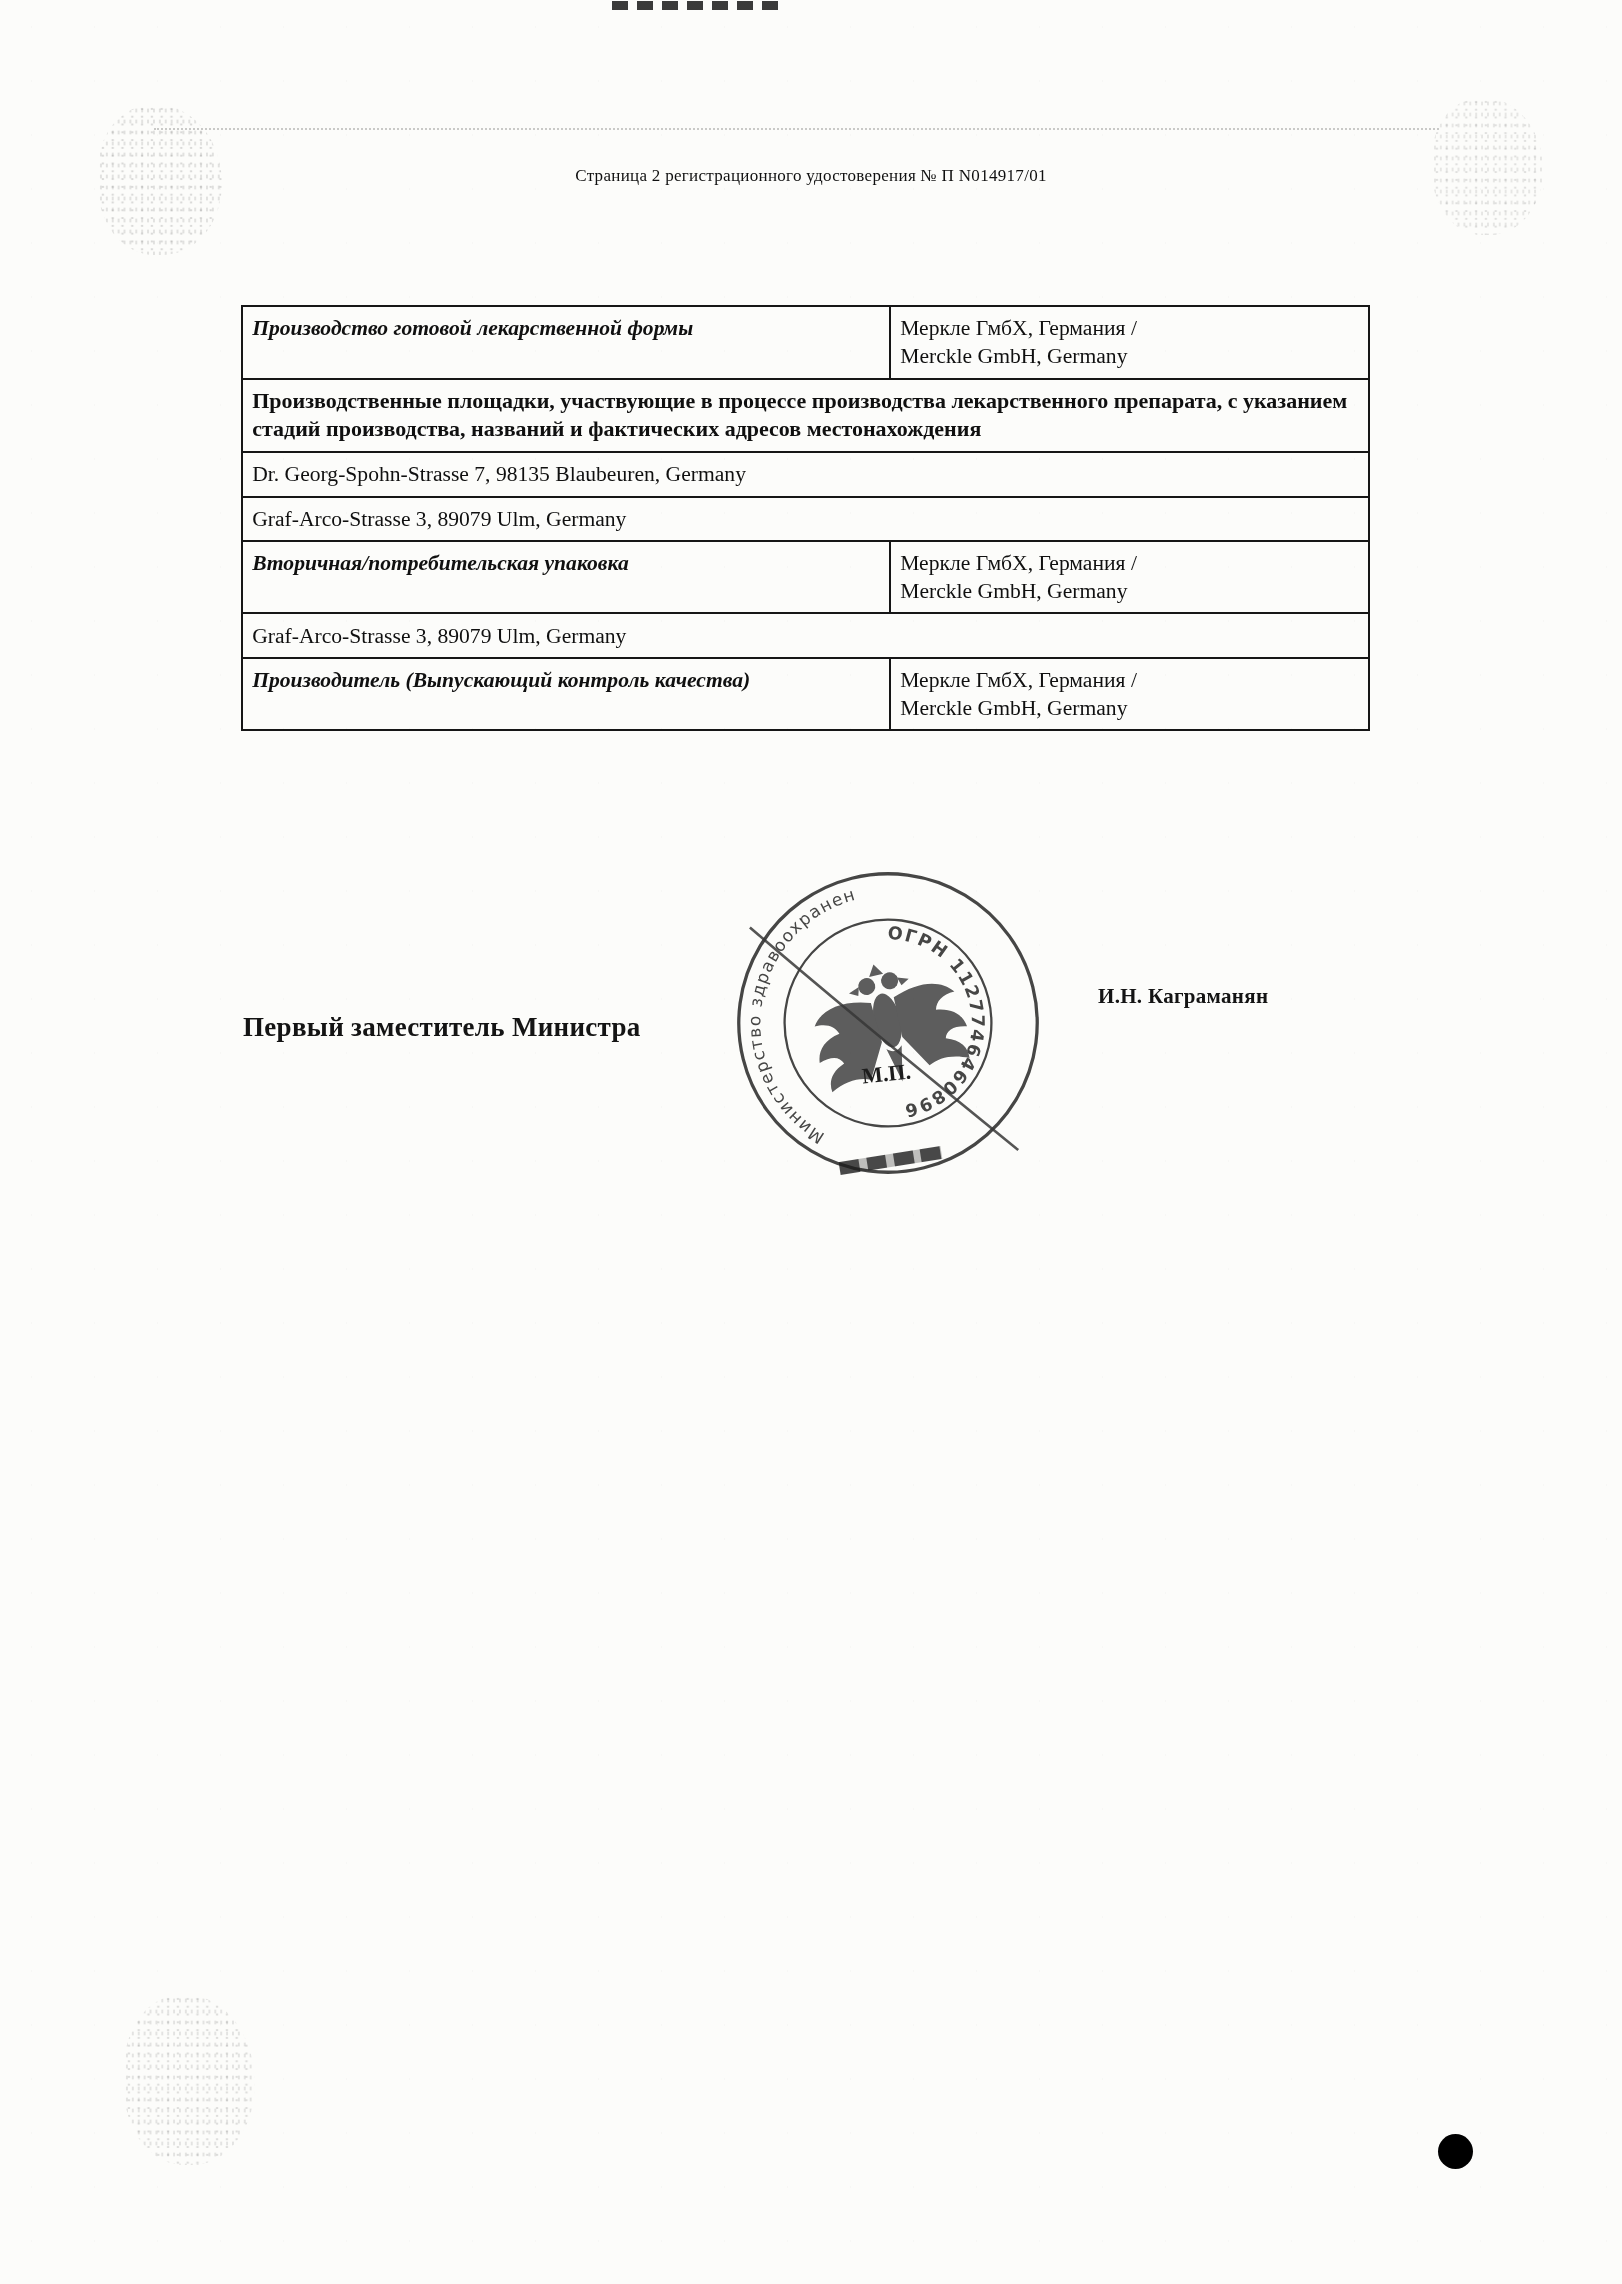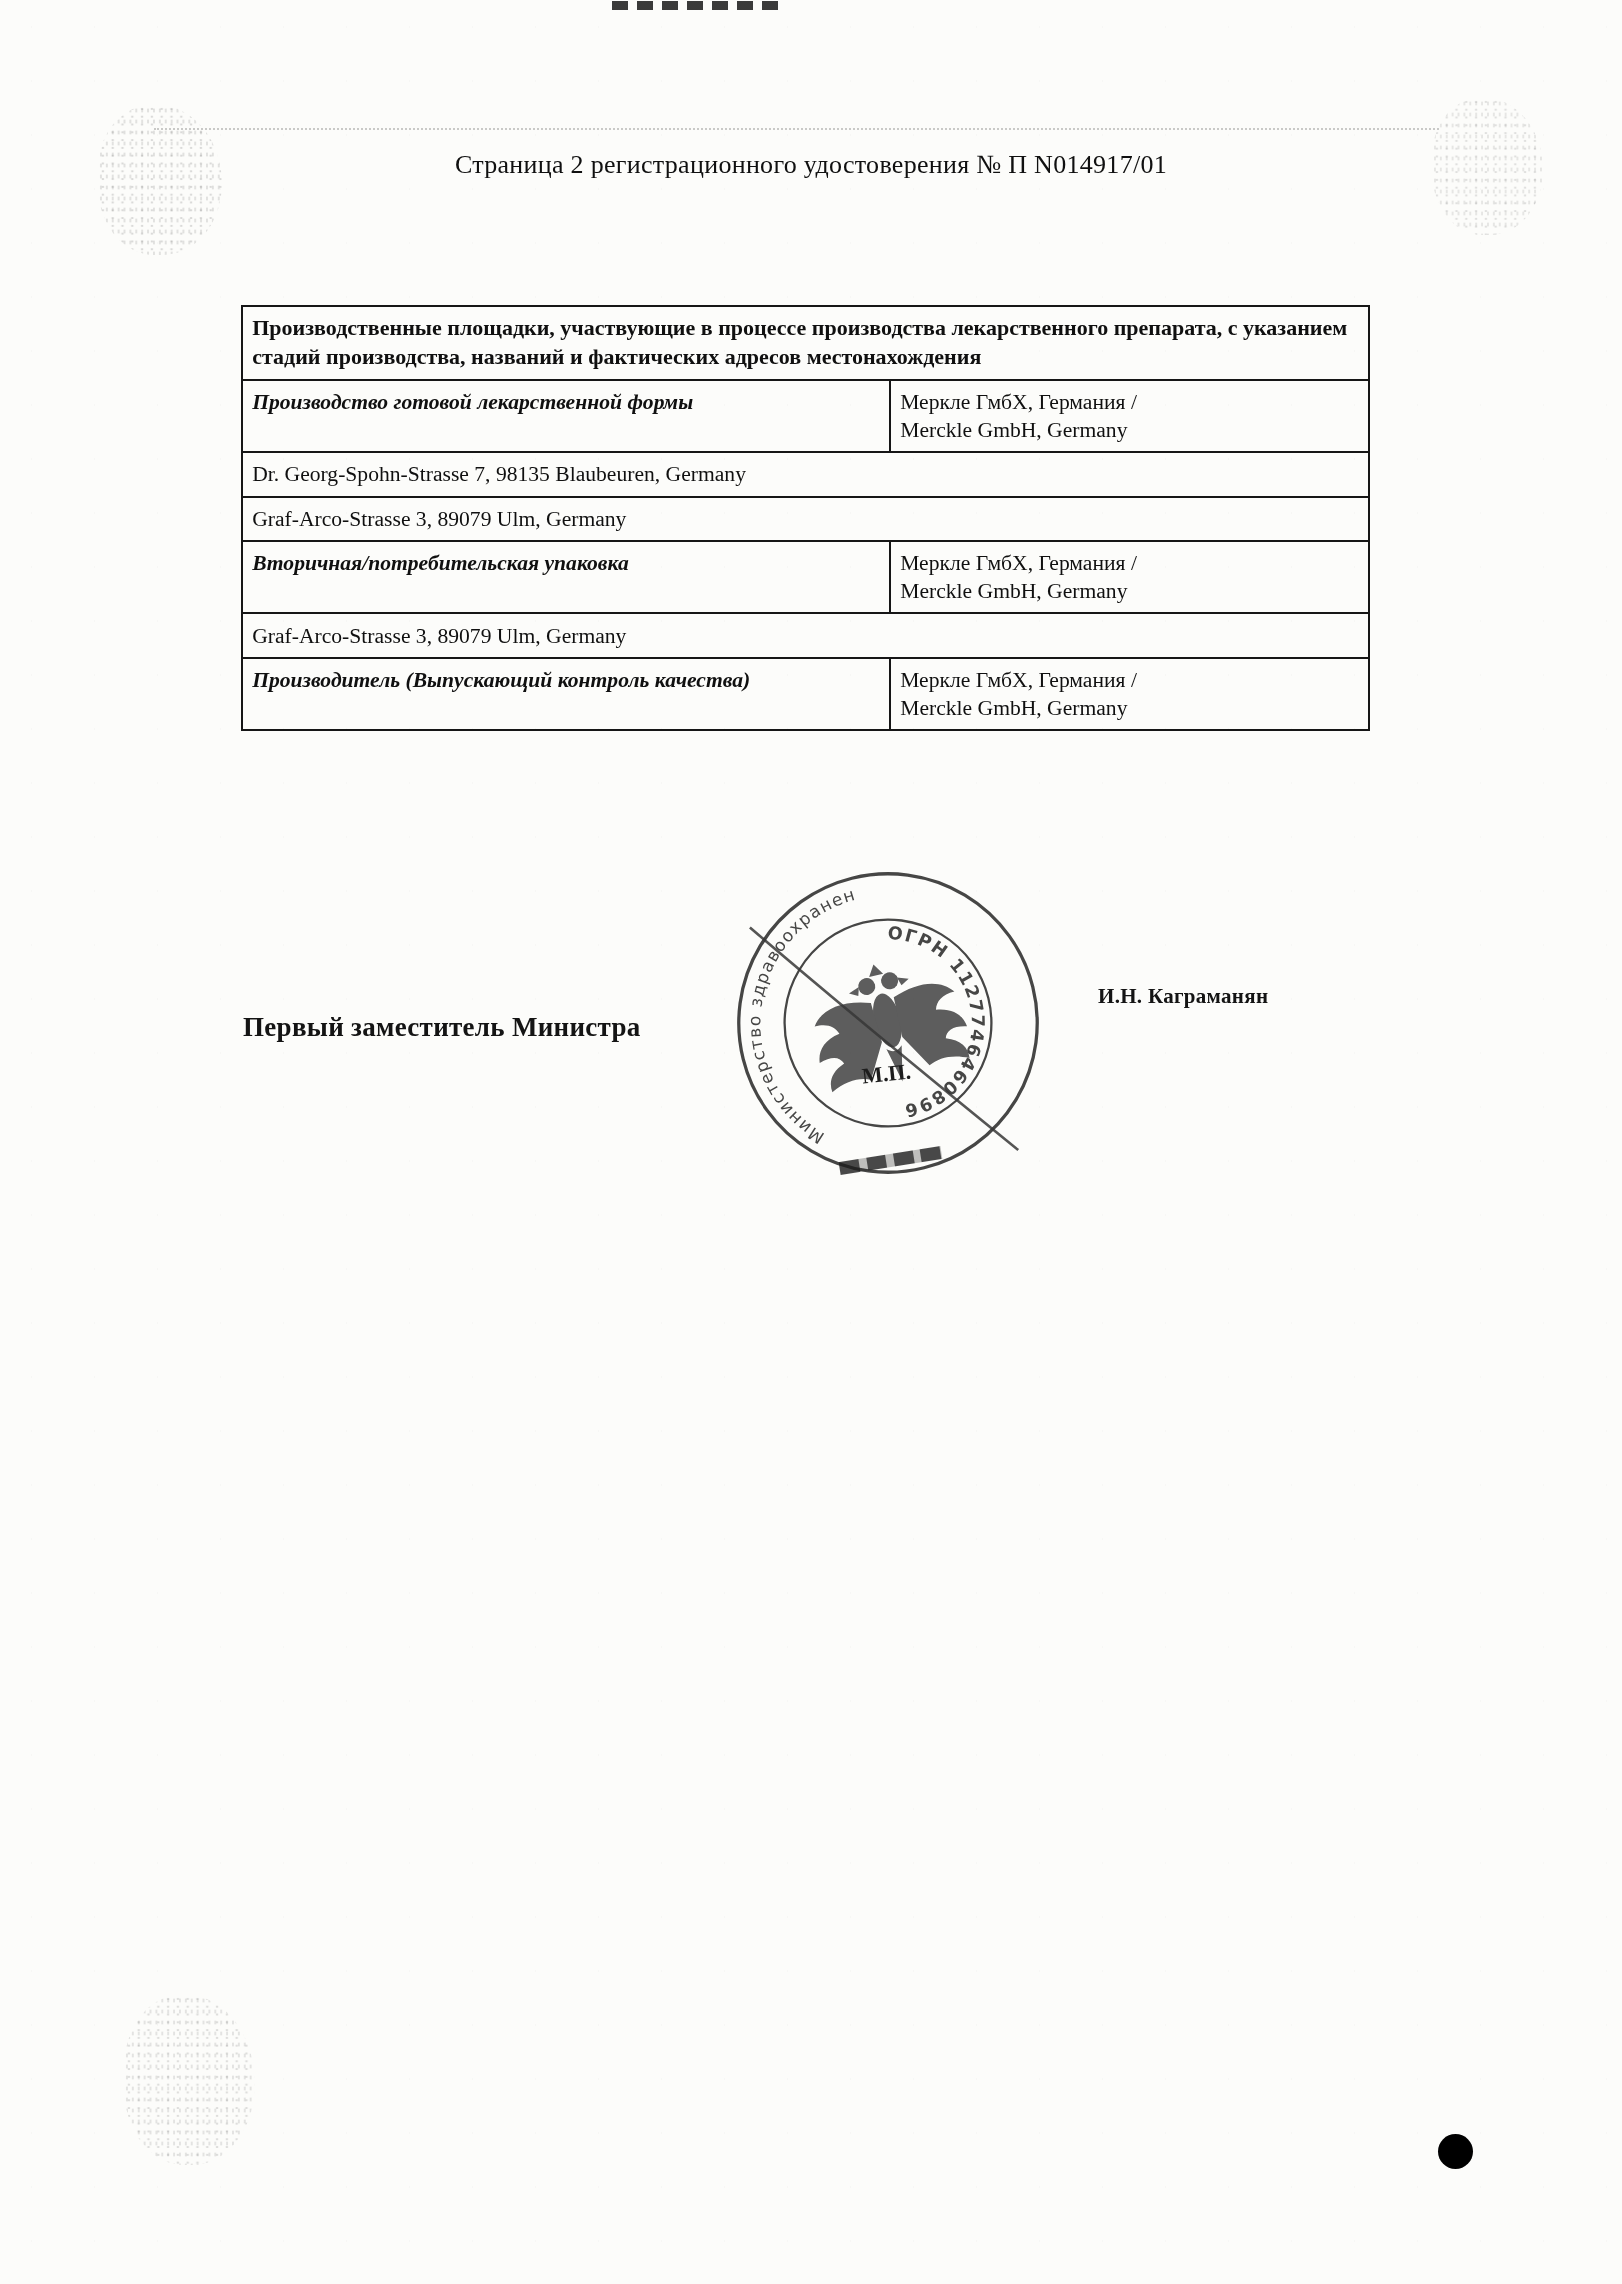--- a/index.html
+++ b/index.html
@@ -35,22 +35,22 @@
   .noise-tr{top:98px;left:1432px;width:111px;height:137px;opacity:.45;}
   .noise-bl{top:1995px;left:124px;width:131px;height:170px;opacity:.5;}
   .paper-noise{
     position:absolute;inset:0;pointer-events:none;
     background-image:radial-gradient(rgba(40,40,40,.5) 0.7px, transparent 1.2px);
     background-size:63px 54px;
     opacity:.05;
   }
   
   .doc-header{
-    position:absolute;top:150px;left:0;width:100%;
-    text-align:center;font-size:26px;letter-spacing:0.3px;
+    position:absolute;top:166px;left:0;width:100%;
+    text-align:center;font-size:17px;letter-spacing:0.3px;
     color:#101010;
   }
   
   .reg-table{
     position:absolute;left:241px;top:305px;width:1129px;
     border-collapse:collapse;table-layout:fixed;
   }
   .reg-table td{
     border:2px solid #161616;
     padding:7.2px 9.2px;
@@ -114,29 +114,29 @@
 
   <div class="doc-header">Страница 2 регистрационного удостоверения № П N014917/01</div>
 
   <table class="reg-table">
     <colgroup>
       <col class="col-stage">
         <col class="col-manu">
     </colgroup>
     <tbody>
         <tr>
-      <td colspan="2" class="cell-header">Производственные площадки, участвующие в процессе производства лекарственного препарата, с указанием стадий производства, названий и фактических адресов местонахождения</td>
-    </tr>
-
-    <tr>
       <td class="cell-stage">Производство готовой лекарственной формы</td>
       <td class="cell-manu">
         <div>Меркле ГмбХ, Германия /</div>
         <div>Merckle GmbH, Germany</div>
       </td>
+    </tr>
+
+    <tr>
+      <td colspan="2" class="cell-header">Производственные площадки, участвующие в процессе производства лекарственного препарата, с указанием стадий производства, названий и фактических адресов местонахождения</td>
     </tr>
     <tr>
       <td colspan="2" class="cell-address">Dr. Georg-Spohn-Strasse 7, 98135 Blaubeuren, Germany</td>
     </tr>
 
     <tr>
       <td colspan="2" class="cell-address">Graf-Arco-Strasse 3, 89079 Ulm, Germany</td>
     </tr>
 
     <tr>

